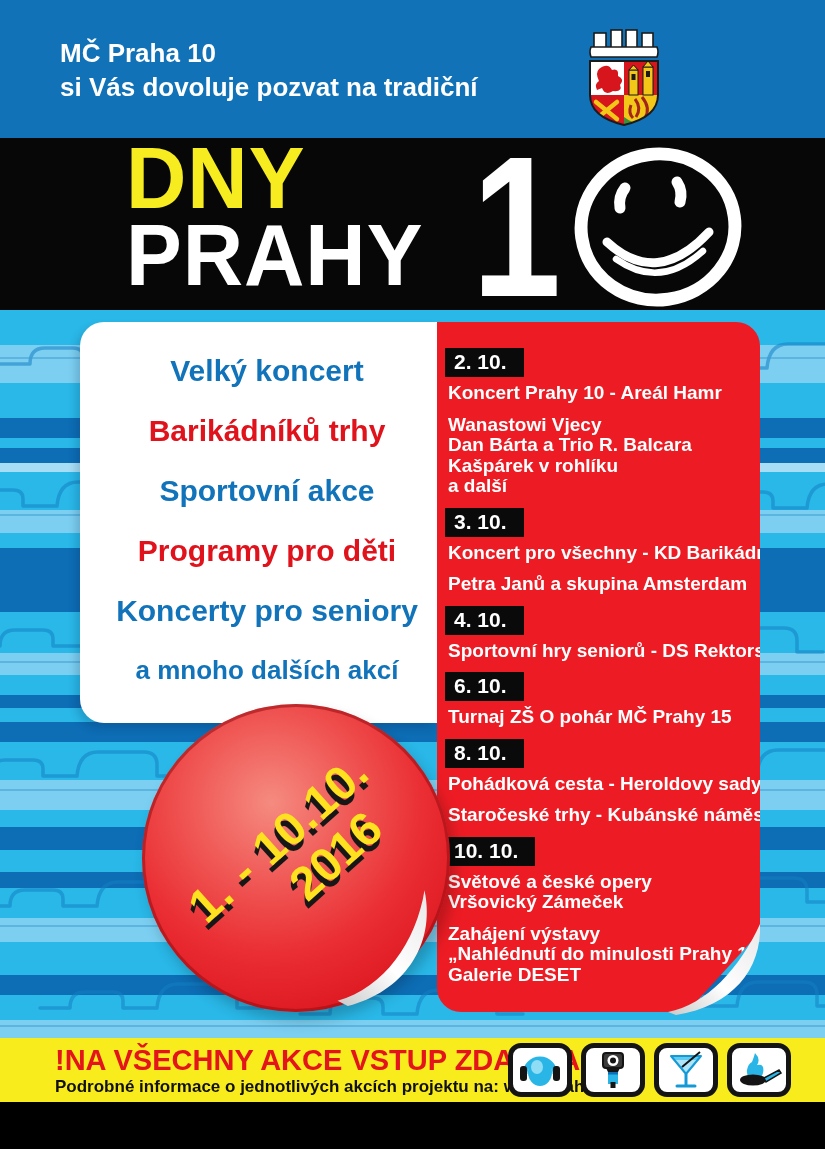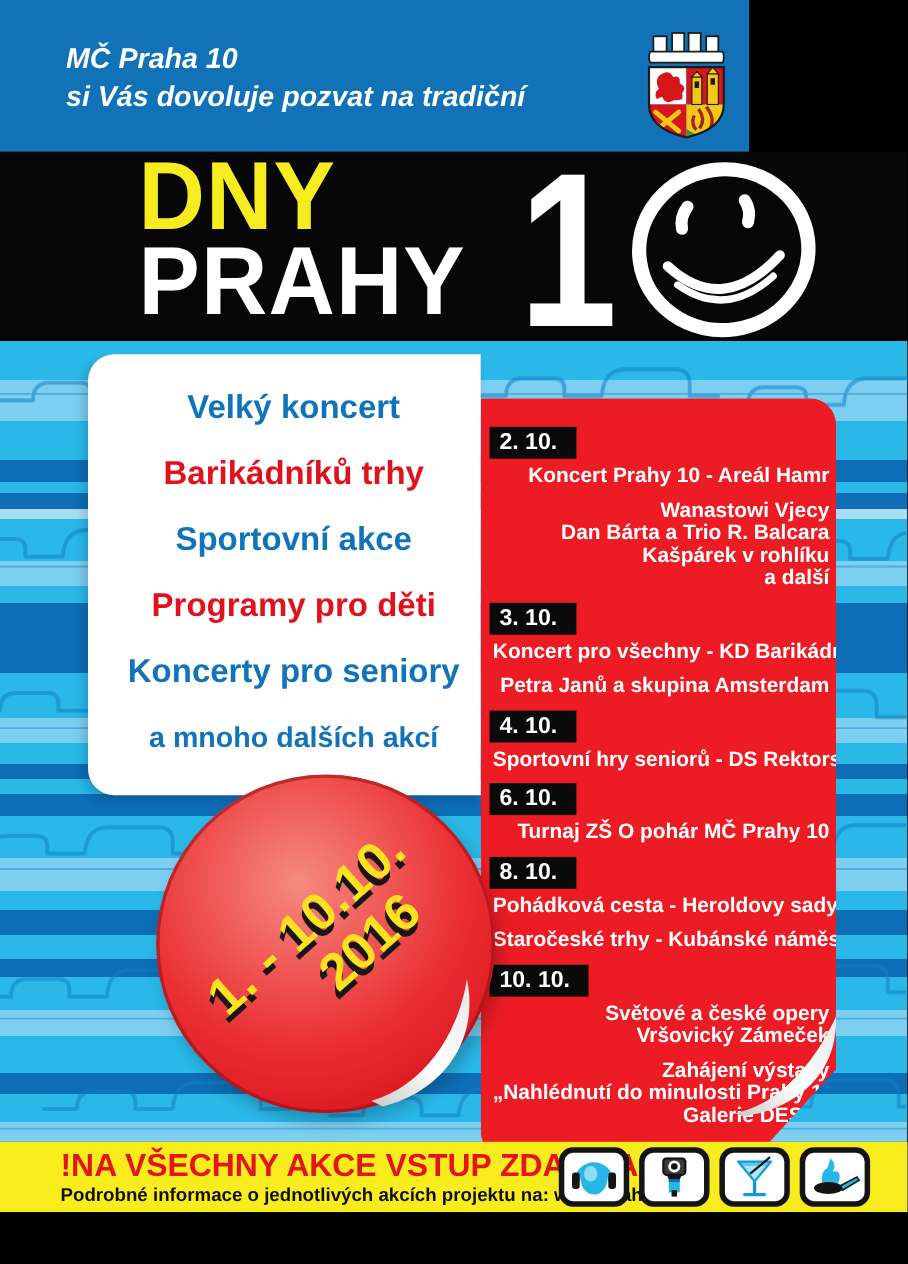--- a/index.html
+++ b/index.html
@@ -4,21 +4,21 @@
 <style>
   html,body{margin:0;padding:0;}
   body{
     width:825px;height:1149px;position:relative;overflow:hidden;
     background:#000;font-family:"Liberation Sans",sans-serif;
     -webkit-font-smoothing:antialiased;
   }
   .abs{position:absolute;}
 
   
-  .header{top:0;left:0;width:681px;height:138px;background:#1272b8;font-style:italic;}
+  .header{top:0;left:0;width:825px;height:138px;background:#1272b8;}
   .invite{left:60px;top:36px;color:#fff;font-size:26px;font-weight:700;line-height:34px;}
   .org{left:668px;top:50px;color:#fff;font-size:25px;font-weight:700;line-height:29px;}
   .crest{left:584px;top:24px;width:80px;height:106px;}
 
   
   .titleband{top:138px;left:0;width:825px;height:172px;background:#070707;}
   .word-dny{left:126px;top:134px;font-size:88px;font-weight:700;color:#f7ec1f;line-height:88px;transform:scaleX(.95);transform-origin:left top;letter-spacing:1px;}
   .word-prahy{left:126px;top:211px;font-size:88px;font-weight:700;color:#fff;line-height:88px;transform:scaleX(.95);transform-origin:left top;letter-spacing:1px;}
   .big10{left:462px;top:146px;width:292px;height:162px;}
 
@@ -41,25 +41,25 @@
   .white-panel{left:80px;top:322px;width:357px;height:401px;background:#fff;
     border-radius:24px 0 0 24px;box-shadow:-4px 5px 9px rgba(0,30,60,.18);z-index:2;text-align:center;}
   .hl-list{position:absolute;left:25px;top:32px;right:8px;}
   .hl{font-weight:700;font-size:30px;line-height:33px;margin-bottom:27px;white-space:nowrap;}
   .hl.small{font-size:26px;margin-bottom:0;}
   .c-blue{color:#1173b9}.c-red{color:#e0121b}
 
   
   .red-panel{left:437px;top:322px;width:323px;height:690px;background:#ed1c24;
     border-radius:0 24px 0 24px;z-index:2;
-    clip-path:polygon(0 0,100% 0,100% calc(100% - 80px),calc(100% - 73px) 100%,0 100%);margin-top:40px;}
+    clip-path:polygon(0 0,100% 0,100% calc(100% - 80px),calc(100% - 73px) 100%,0 100%);}
   .sched{position:absolute;left:8px;top:26px;right:6px;}
   .badge{display:inline-block;background:#0a0a0a;color:#fff;font-weight:700;font-size:21px;line-height:26px;padding:1px 17px 2px 9px;margin-bottom:6px;white-space:nowrap;}
   .group{margin-bottom:11px;}
-  .evt{color:#fff;font-weight:700;font-size:19px;line-height:20.5px;padding-left:3px;white-space:nowrap;text-align:right;}
+  .evt{color:#fff;font-weight:700;font-size:19px;line-height:20.5px;padding-left:3px;white-space:nowrap;}
   .section{margin-bottom:5px;}
   .panel-curl{left:664px;top:922px;width:100px;height:95px;z-index:3;}
 
   
   .sticker{left:142px;top:704px;width:308px;height:308px;border-radius:50%;z-index:5;
     background:radial-gradient(circle at 42% 32%, #f58b80 0%, #f05a57 28%, #ea2e33 55%, #dd1820 80%, #cf1218 100%);
     box-shadow:inset 0 0 0 3px rgba(150,12,18,.55), 5px 9px 14px rgba(0,0,0,.22);}
   .sticker-text{position:absolute;inset:0;display:flex;flex-direction:column;align-items:center;justify-content:center;
     transform:rotate(-42deg);color:#ffe21f;font-weight:700;text-align:center;}
   .st1{font-size:47px;line-height:50px;letter-spacing:1px;text-shadow:-5px 5px 0 #171717;white-space:nowrap;}
@@ -190,21 +190,21 @@
         </div></div>
       <div class="section"><div class="badge">3. 10.</div><div class="group">
           <div class="evt">Koncert pro všechny - KD Barikádníků</div>
         </div><div class="group">
           <div class="evt">Petra Janů a skupina Amsterdam</div>
         </div></div>
       <div class="section"><div class="badge">4. 10.</div><div class="group">
           <div class="evt">Sportovní hry seniorů - DS Rektorská</div>
         </div></div>
       <div class="section"><div class="badge">6. 10.</div><div class="group">
-          <div class="evt">Turnaj ZŠ O pohár MČ Prahy 10</div>
+          <div class="evt">Turnaj ZŠ O pohár MČ Prahy 15</div>
         </div></div>
       <div class="section"><div class="badge">8. 10.</div><div class="group">
           <div class="evt">Pohádková cesta - Heroldovy sady</div>
         </div><div class="group">
           <div class="evt">Staročeské trhy - Kubánské náměstí</div>
         </div></div>
       <div class="section"><div class="badge">10. 10.</div><div class="group">
           <div class="evt">Světové a české opery</div>
           <div class="evt">Vršovický Zámeček</div>
         </div><div class="group">

